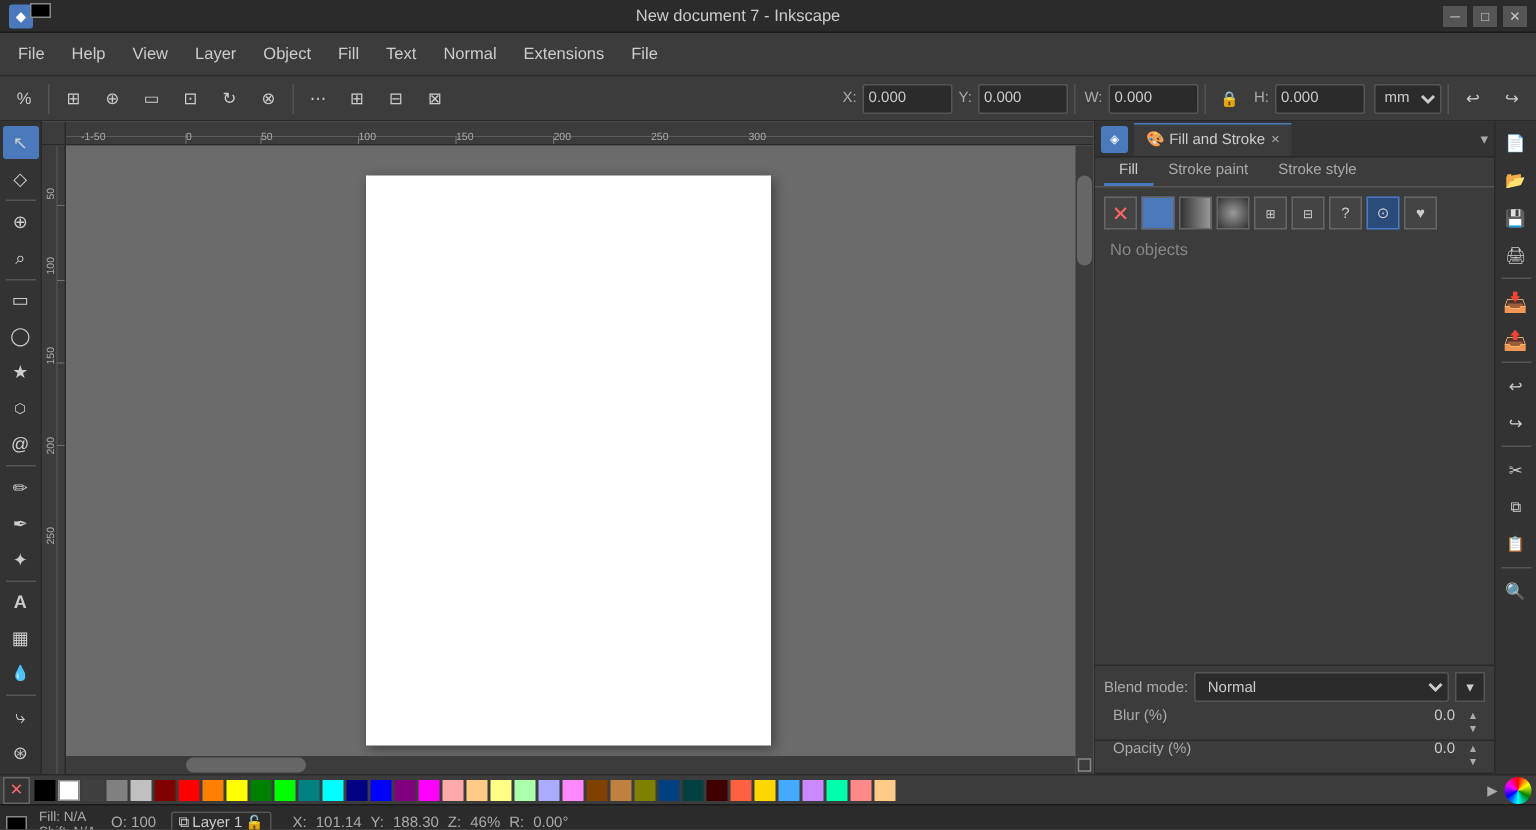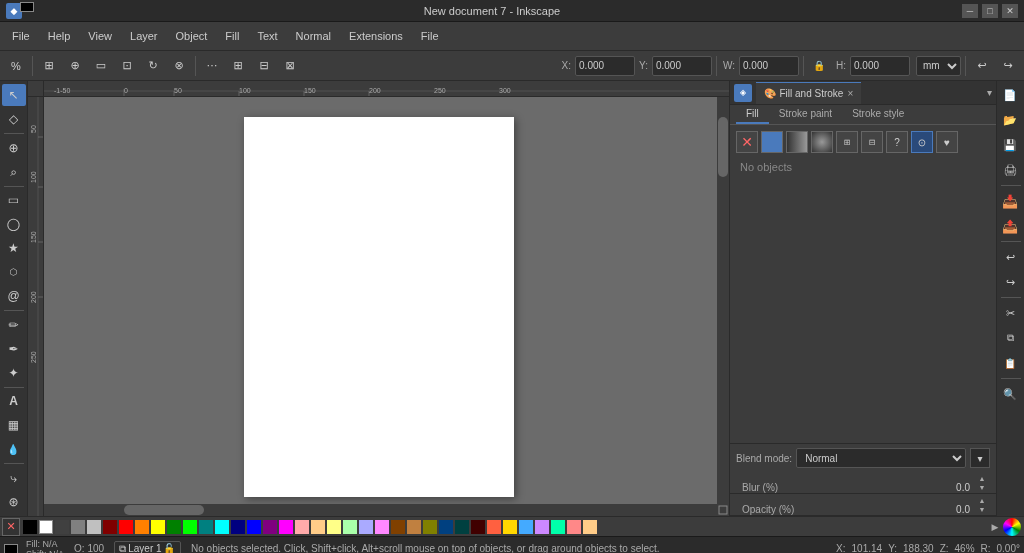--- a/index.html
+++ b/index.html
@@ -108,21 +108,21 @@
     .fs-tab.active { color: #ccc; border-bottom: 2px solid #4a7abc; }
     #fs-buttons { display: flex; gap: 3px; align-items: center; padding: 4px 0; }
     .fs-btn { width: 22px; height: 22px; display: flex; align-items: center; justify-content: center; cursor: pointer; font-size: 11px; color: #ccc; }
     .no-objects { font-size: 11px; color: #aaa; padding: 4px 0; }
     .pr-btn { width: 24px; height: 24px; background: transparent; border: none; color: #ccc; cursor: pointer; display: flex; align-items: center; justify-content: center; font-size: 11px; border-radius: 2px; }
     .pr-separator { width: 20px; height: 1px; background: #555; margin: 2px 0; }
     .blend-row { display: flex; align-items: center; justify-content: space-between; }
     .blend-label { font-size: 10px; color: #aaa; }
     .blend-select { height: 20px; background: #2b2b2b; border: 1px solid #555; color: #ccc; font-size: 10px; padding: 0 4px; flex: 1; margin: 0 4px; border-radius: 2px; }
     .blend-dropdown { width: 20px; height: 20px; background: #2b2b2b; border: 1px solid #555; color: #ccc; display: flex; align-items: center; justify-content: center; cursor: pointer; font-size: 10px; }
-    .param-row { display: flex; align-items: flex-end; height: 22px; border-bottom: 1px solid #2a2a2a; }
+    .param-row { display: flex; align-items: flex-start; height: 22px; border-bottom: 1px solid #2a2a2a; }
     .param-label { font-size: 10px; color: #aaa; flex: 1; padding-left: 6px; }
     .param-value { width: 60px; text-align: right; font-size: 10px; color: #ccc; padding-right: 4px; }
     .param-spinner { width: 16px; height: 20px; display: flex; flex-direction: column; align-items: center; justify-content: center; cursor: pointer; }
     .param-spinner span { font-size: 7px; color: #aaa; line-height: 9px; }
 
     
     #statusbar {
       width: 100%; height: 24px; background: #2b2b2b; display: flex; align-items: center; padding: 0 4px; gap: 4px;
       border-top: 1px solid #1a1a1a;
     }
@@ -467,21 +467,20 @@
   <div style="font-size:10px;color:#aaa;margin-right:6px;">
     <span>O:</span>&nbsp;<span>100</span>
   </div>
 
   <div style="display:flex;align-items:center;gap:2px;padding:1px 4px;background:#2b2b2b;border:1px solid #555;border-radius:2px;cursor:pointer;margin-right:6px;">
     <span style="font-size:10px;">⧉</span>
     <span style="font-size:10px;">Layer 1</span>
     <span style="font-size:10px;">🔓</span>
   </div>
 
-  <div style="flex:1;font-size:10px;color:#aaa;overflow:hidden;text-overflow:ellipsis;white-space:nowrap;">No objects selected. Click, Shift+click, Alt+scroll mouse on top of objects, or drag around objects to select.</div>
 
   <div style="display:flex;gap:6px;font-size:10px;color:#aaa;margin-left:4px;flex-shrink:0;">
     <span>X:</span>
     <span>101.14</span>
     <span>Y:</span>
     <span>188.30</span>
     <span>Z:</span>
     <span>46%</span>
     <span>R:</span>
     <span>0.00°</span>

